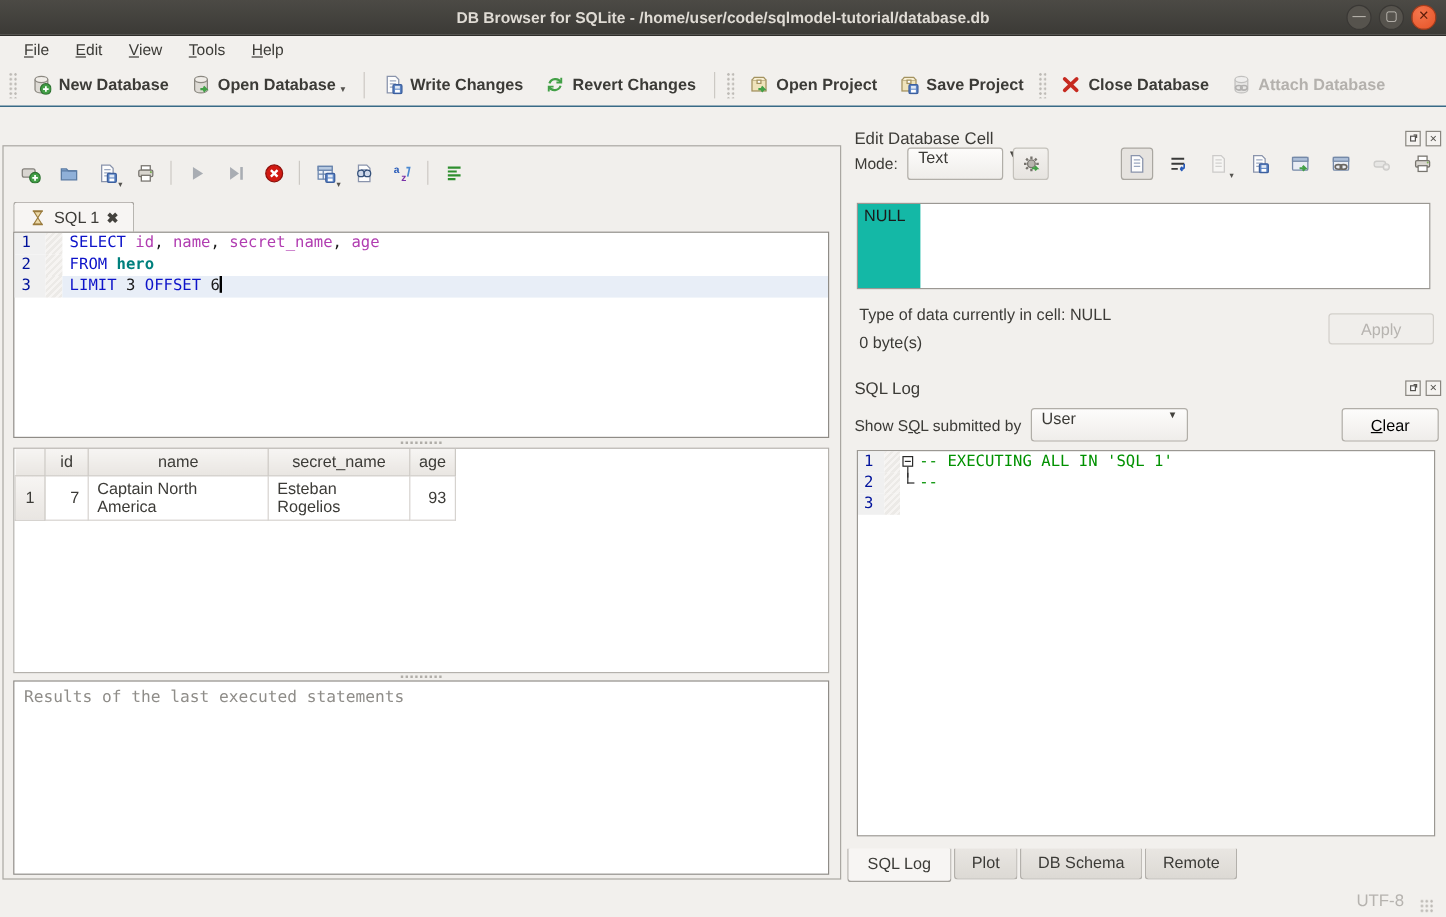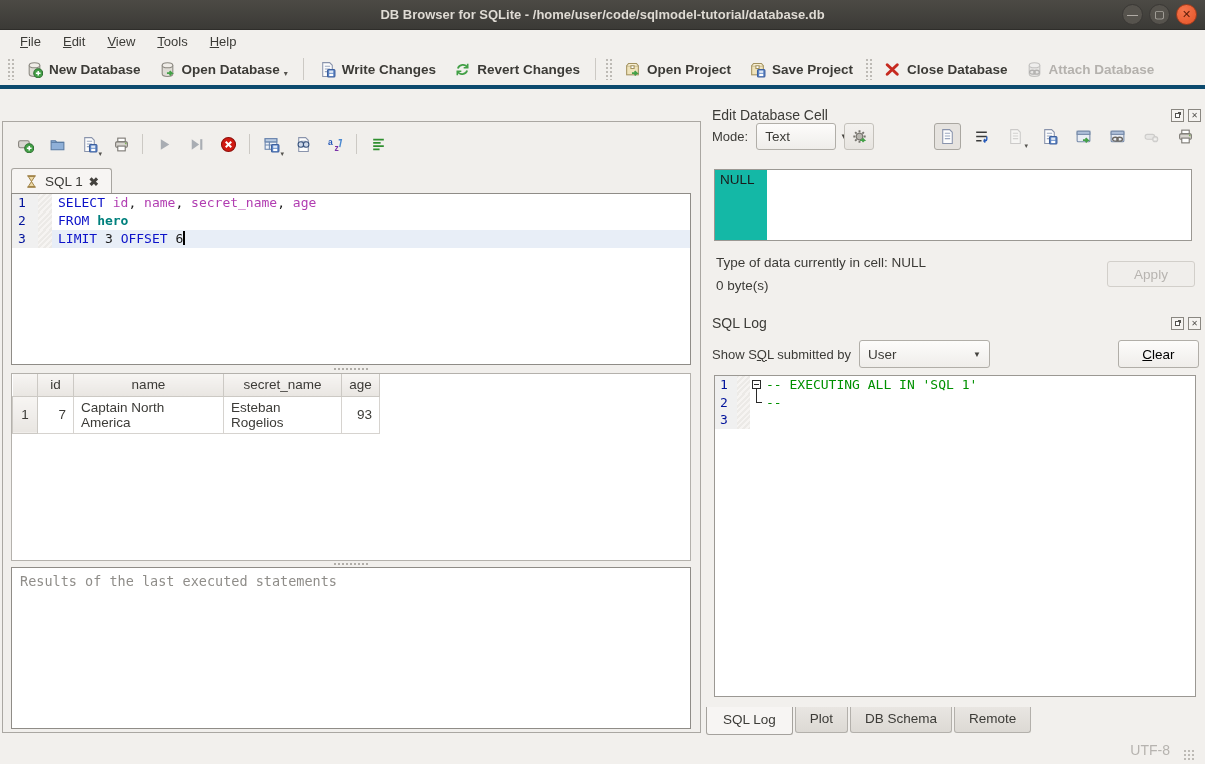--- a/index.html
+++ b/index.html
@@ -19,21 +19,21 @@
   .winbtn.close { background:radial-gradient(circle at 35% 30%, #f4764d,#e65327); border-color:#a33c1c; color:#5e1d09; }
 
   
   #menubar { position:absolute; left:0; top:30px; width:1205px; height:23px;
     background:#f2f0ed; display:flex; align-items:center; padding-left:10px; gap:2px; }
   .menu-item { padding:2px 10px; display:inline-block; }
   .menu-item::first-letter { text-decoration:underline; }
 
   
   #toolbar { position:absolute; left:0; top:53px; width:1205px; height:36px;
-    background:#f2f0ed; border-bottom:4px solid #0c4a6e; display:flex; align-items:center; padding:0 4px; }
+    background:#f2f0ed; border-bottom:1px solid #0c4a6e; display:flex; align-items:center; padding:0 4px; }
   .tb-handle { width:7px; height:22px; margin:0 3px;
     background-image:radial-gradient(#bdbab5 1px, transparent 1.2px);
     background-size:4px 4px; }
   .tb-sep { width:1px; height:22px; background:#ccc9c4; margin:0 6px; }
   .tb-btn { display:flex; align-items:center; gap:6px; padding:5px 9px; border-radius:3px; }
   .tb-btn .lbl { font-weight:bold; font-size:13.5px; }
   .tb-btn.disabled .lbl { color:var(--disabled_text,#b4b1ad); }
   .tb-btn.disabled svg { opacity:.45; filter:grayscale(1); }
   .tb-caret { font-size:8px; color:#55534f; margin-left:-2px; align-self:flex-end; }
 
@@ -100,21 +100,21 @@
 
   
   #right { position:absolute; left:706px; top:89px; width:499px; height:646px; }
   .dock-title { position:absolute; left:6px; right:4px; height:20px; display:flex; align-items:center; }
   .dock-title .t { font-size:14px; flex:1; }
   .dock-btn { width:13px; height:13px; border:1px solid #8a8781; background:#f5f3f0; margin-left:4px;
     display:flex; align-items:center; justify-content:center; font-size:8px; color:#55534f; position:relative; }
   .dock-btn .inner-sq { width:5px; height:5px; border:1px solid #55534f; background:#fff; box-shadow:2px -2px 0 -1px #55534f; }
 
   .combo { background:linear-gradient(#fdfcfb,#efedea); border:1px solid #b1aea8; border-radius:3px;
-    display:inline-flex; align-items:center; justify-content:space-between; padding:0 8px; font-size:13.5px;gap:40px; }
+    display:inline-flex; align-items:flex-start; justify-content:space-between; padding:0 8px; font-size:13.5px;gap:40px; }
   .combo .arrow { font-size:8px; color:#44423e; margin-left:10px; }
   .pushbtn { background:linear-gradient(#fdfcfb,#efedea); border:1px solid #b1aea8; border-radius:3px;
     font-size:13.5px; text-align:center; }
   .pushbtn.disabled { color:#b7b4b0; background:#f0eeeb; border-color:#d2cfca; }
   .pushbtn.clear::first-letter { text-decoration:underline; }
 
   .cellbar { position:absolute; left:6px; top:32px; right:6px; height:30px; display:flex; align-items:center; }
   .cellbar .mode-lbl { margin-right:8px; }
   .gearbtn { width:30px; height:27px; margin-left:8px; border:1px solid #c4c1bb; border-radius:3px;
     background:linear-gradient(#f3f1ee,#e7e4e0); display:flex; align-items:center; justify-content:center; }

